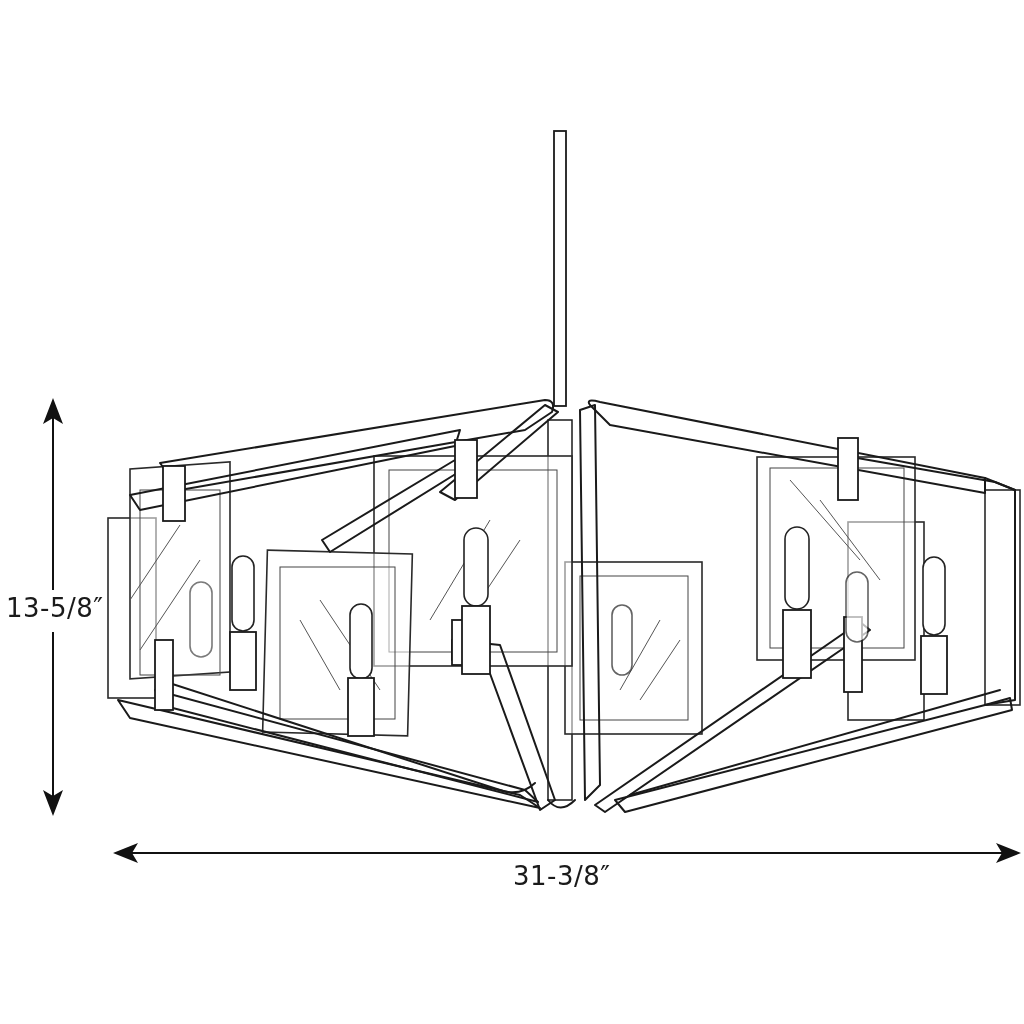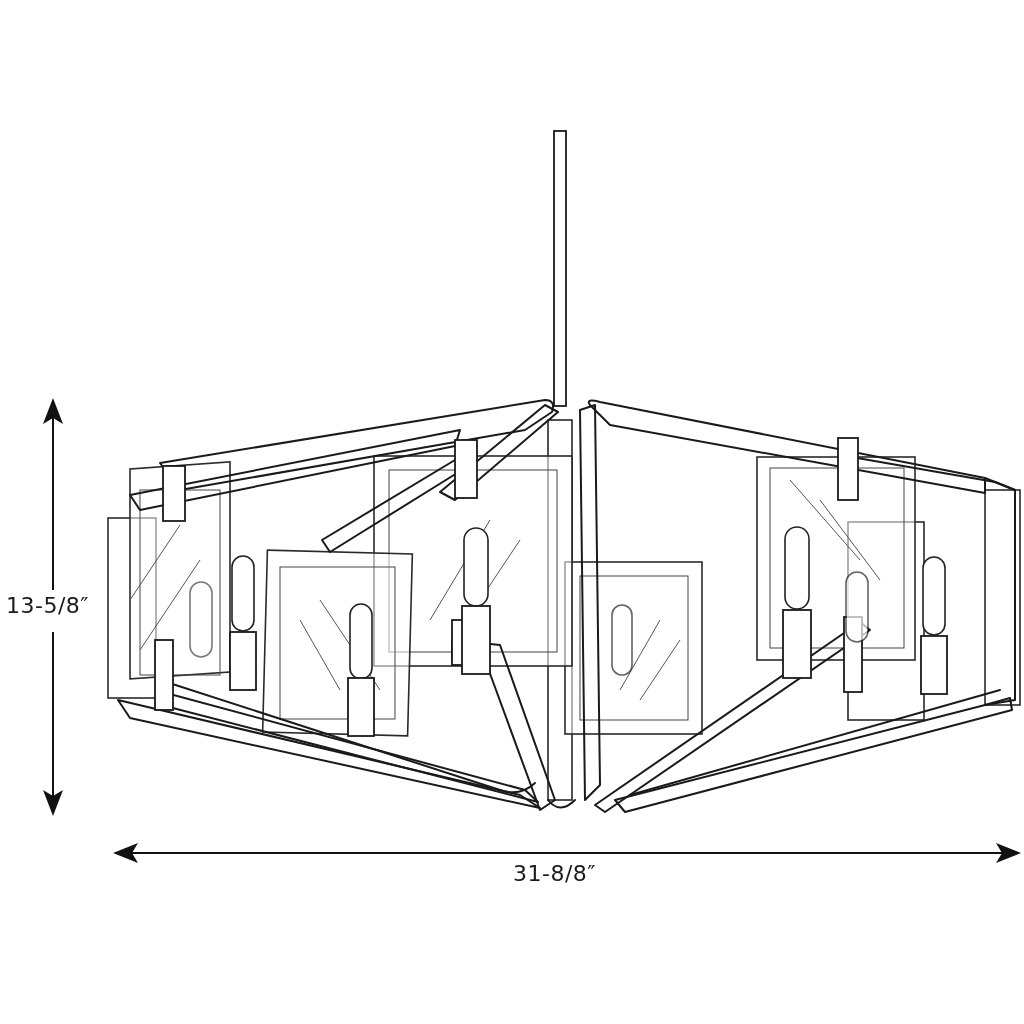--- a/index.html
+++ b/index.html
@@ -1,18 +1,18 @@
 <!DOCTYPE html>
 <html><head>
 <meta charset="utf-8">
 <style>
   html, body { margin: 0; padding: 0; background: #ffffff; }
   body { width: 1024px; height: 1024px; position: relative; overflow: hidden; font-family: "Liberation Sans", sans-serif; }
   svg.drawing { position: absolute; left: 0; top: 0; }
-  .dim-label { position: absolute; font-family: "DejaVu Sans", sans-serif; font-size: 22px; color: #1a1a1a; background: #fff; line-height: 1; letter-spacing: 0.5px; }
+  .dim-label { position: absolute; font-family: "DejaVu Sans", sans-serif; font-size: 26px; color: #1a1a1a; background: #fff; line-height: 1; letter-spacing: 0.5px; }
   #height-label { left: 6px; top: 593px; padding: 2px 0; }
   #width-label { left: 513px; top: 863px; }
   .ln { fill: none; stroke: #1a1a1a; stroke-width: 2; stroke-linejoin: round; stroke-linecap: round; }
   .thin { fill: none; stroke: #555; stroke-width: 1; }
   .glass { fill: rgba(255,255,255,0.55); stroke: #2a2a2a; stroke-width: 1.6; }
   .bevel { fill: none; stroke: #444; stroke-width: 1; }
   .bulb { fill: #fff; stroke: #222; stroke-width: 1.6; }
   .sock { fill: #fff; stroke: #1a1a1a; stroke-width: 1.8; }
   .clip { fill: #fff; stroke: #1a1a1a; stroke-width: 1.8; }
 </style>
@@ -103,13 +103,13 @@
     <rect class="bulb" x="612" y="605" width="20" height="70" rx="10" opacity="0.7"></rect>
     <rect class="bulb" x="785" y="527" width="24" height="82" rx="12"></rect>
     <rect class="sock" x="783" y="610" width="28" height="68"></rect>
     <rect class="bulb" x="846" y="572" width="22" height="70" rx="11" opacity="0.7"></rect>
     <rect class="bulb" x="923" y="557" width="22" height="78" rx="11"></rect>
     <rect class="sock" x="921" y="636" width="26" height="58"></rect>
   </g>
 </svg>
 
 <div id="height-label" class="dim-label">13-5/8″</div>
-<div id="width-label" class="dim-label">31-8/8″</div>
+<div id="width-label" class="dim-label">31-3/8″</div>
 
 </body></html>

